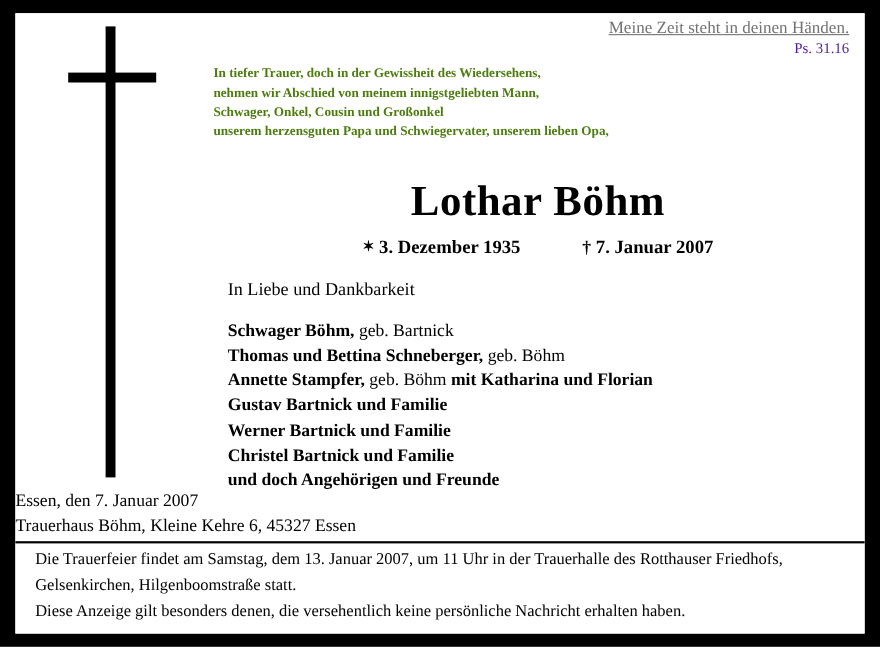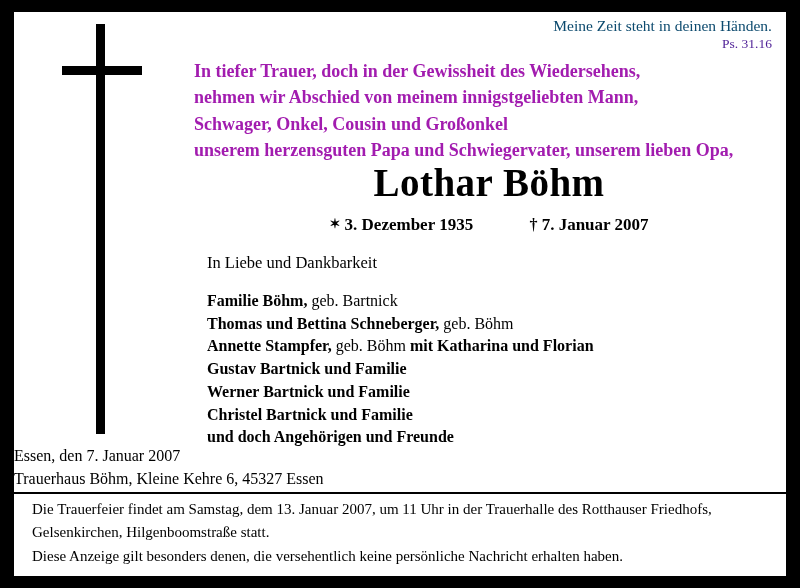--- a/index.html
+++ b/index.html
@@ -57,37 +57,38 @@
   
   .motto {
     position: absolute;
     right: 14px;
     top: 4px;
     text-align: right;
     line-height: 1.25;
   }
   .motto .line1 {
     font-size: 15.5px;
-    color: #0c4a6e;
+    color: #737373;
+    text-decoration: underline;
   }
   .motto .line2 {
     font-size: 13.5px;
     color: #4c1d95;
     margin-top: 1px;
   }
   
   .intro {
     position: absolute;
     left: 180px;
     top: 46px;
     width: 600px;
-    font-size: 18px;
+    font-size: 12px;
     font-weight: bold;
     line-height: 1.46;
-    color: #a21caf;
+    color: #4d7c0f;
   }
   .intro div { white-space: nowrap; }
   
   .name {
     position: absolute;
     left: 180px;
     top: 148px;
     width: 590px;
     text-align: center;
     font-size: 39px;
@@ -192,21 +193,21 @@
       <span class="death">
         <span class="dagger">†</span>
         <span>7. Januar 2007</span>
       </span>
     </div>
 
     <div class="gratitude">In Liebe und Dankbarkeit</div>
 
     <div class="survivors">
       <div class="row">
-        <span class="b">Familie Böhm,</span><span class="n"> geb. Bartnick</span><span class="b"></span>
+        <span class="b">Schwager Böhm,</span><span class="n"> geb. Bartnick</span><span class="b"></span>
       </div>
       <div class="row">
         <span class="b">Thomas und Bettina Schneberger,</span><span class="n"> geb. Böhm</span><span class="b"></span>
       </div>
       <div class="row">
         <span class="b">Annette Stampfer,</span><span class="n"> geb. Böhm </span><span class="b">mit Katharina und Florian</span>
       </div>
       <div class="row">
         <span class="b">Gustav Bartnick und Familie</span><span class="n"></span><span class="b"></span>
       </div>

